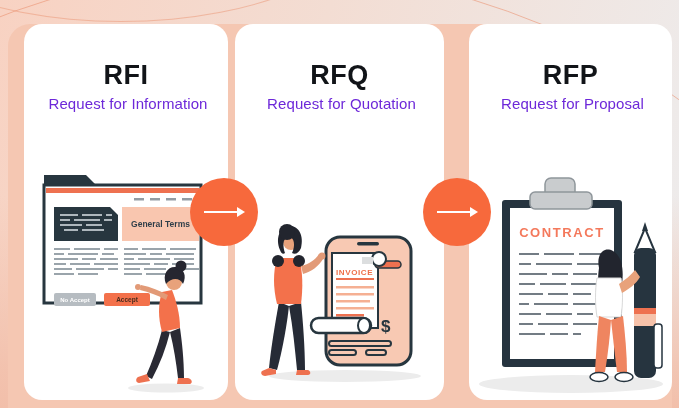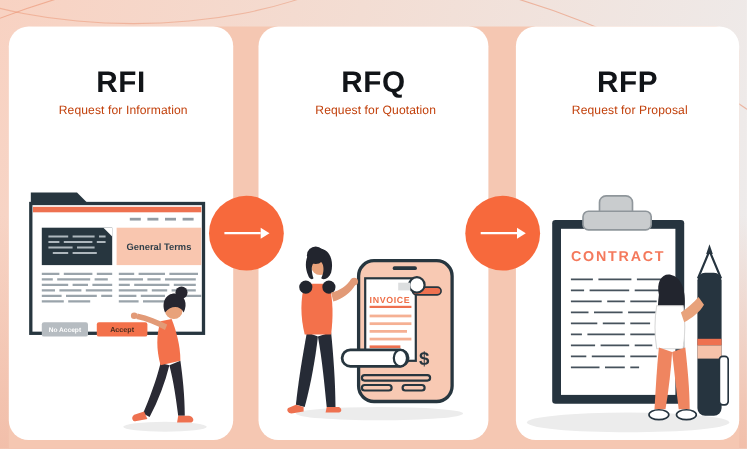--- a/index.html
+++ b/index.html
@@ -8,25 +8,25 @@
     position:relative;width:679px;height:408px;overflow:hidden;
     background:
       linear-gradient(to top, #f2bfaa 0%, rgba(242,191,170,0.85) 10%, rgba(242,191,170,0) 52%),
       linear-gradient(105deg, #f8d2c2 0%, #f3ddd3 42%, #ededee 100%);
   }
   .bg-arc{position:absolute;border:1px solid rgba(233,140,105,0.45);border-radius:50%;background:transparent;pointer-events:none;}
   .arc1{left:-140px;top:-222px;width:520px;height:242px;}
   .arc2{left:-472px;top:-32px;width:1464px;height:1464px;border-color:rgba(233,140,105,0.55);}
   .panel{position:absolute;left:8px;top:24px;width:664px;height:384px;background:#f5c7b2;border-radius:22px 22px 0 0;}
   .card{position:absolute;top:24px;height:376px;background:#ffffff;border-radius:18px;text-align:center;}
-  .card1{left:8px;width:204px;}
+  .card1{left:24px;width:204px;}
   .card2{left:235px;width:209px;}
   .card3{left:469px;width:203px;}
   .abbr{margin:38px 0 0 0;font-size:27px;line-height:26px;font-weight:700;color:#111418;letter-spacing:0.5px;}
-  .cardtitle{margin:7px 0 0 4px;font-size:11px;color:#c2410c;letter-spacing:0.1px;}
+  .cardtitle{margin:7px 0 0 4px;font-size:15px;color:#6d28d9;letter-spacing:0.1px;}
   .illus{position:absolute;left:0;bottom:6px;}
   .illus3{bottom:4px;}
   .connector{
     position:absolute;top:178px;width:68px;height:68px;border-radius:50%;
     background:#f7693c;display:flex;align-items:center;justify-content:center;
   }
   .conn1{left:190px;}
   .conn2{left:423px;}
   svg text{font-family:"Liberation Sans",sans-serif;}
   .t-general{font-size:8.5px;font-weight:700;fill:#2f3e49;}

